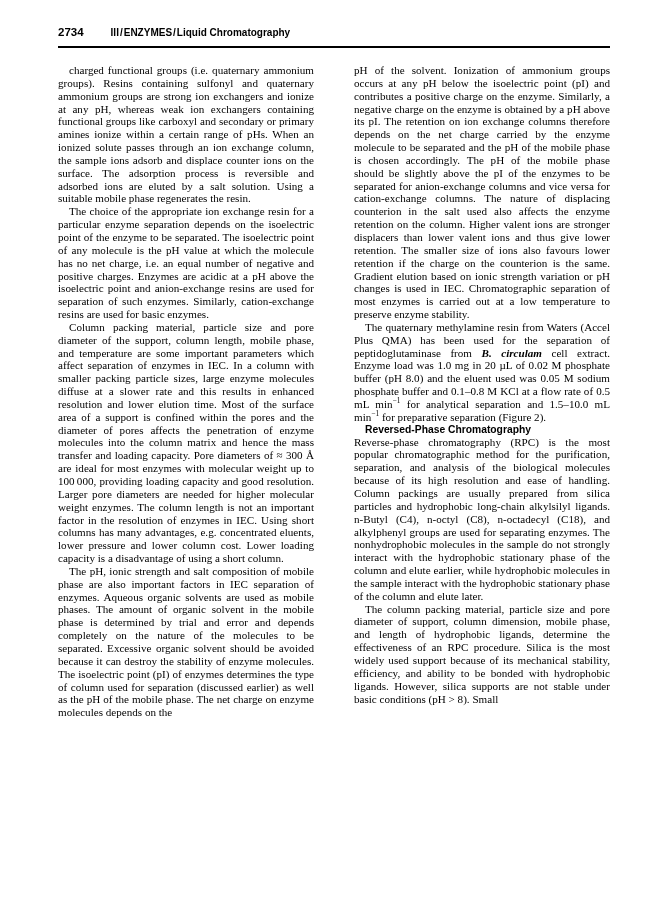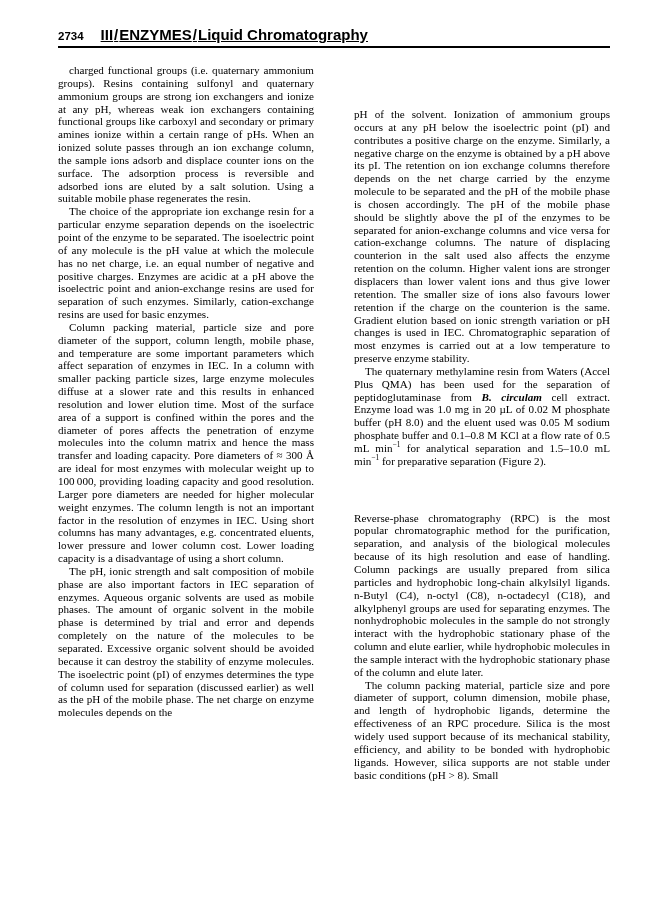--- a/index.html
+++ b/index.html
@@ -28,27 +28,26 @@
     top: 26px;
     width: 552px;
     display: flex;
     align-items: baseline;
   }
   .header .pagenum {
     font-family: "Liberation Sans", sans-serif;
     font-weight: bold;
     font-size: 11.5px;
     letter-spacing: 0px;
-    margin-right: 17px;
+    margin-right: 27px;
   }
   .header .crumb {
     font-family: "Liberation Sans", sans-serif;
     font-weight: bold;
-    font-size: 15px;
-    text-decoration: underline;
+    font-size: 10px;
   }
   .header .crumb .sep {
     font-weight: bold;
     padding: 0 1px;
   }
   .rule {
     position: absolute;
     left: 58px;
     top: 46px;
     width: 552px;
@@ -71,21 +70,20 @@
     text-align: justify;
     hyphens: auto;
   }
   .col p {
     margin: 0;
     text-indent: 11px;
     text-align: justify;
   }
   .col p.noindent {
     text-indent: 0;
-    margin-top: 44px;
   }
   .subhead {
     font-family: "Liberation Sans", sans-serif;
     font-weight: bold;
     font-size: 10.3px;
     margin: 13px 0 7px 0;
     text-indent: 0;
     text-align: left;
     line-height: 12px;
   }
@@ -109,18 +107,19 @@
     <div class="col">
       <p>charged functional groups (i.e. quaternary ammonium groups). Resins containing sulfonyl and quaternary ammonium groups are strong ion exchangers and ionize at any pH, whereas weak ion exchangers containing functional groups like carboxyl and secondary or primary amines ionize within a certain range of pHs. When an ionized solute passes through an ion exchange column, the sample ions adsorb and displace counter ions on the surface. The adsorption process is reversible and adsorbed ions are eluted by a salt solution. Using a suitable mobile phase regenerates the resin.</p>
       <p>The choice of the appropriate ion exchange resin for a particular enzyme separation depends on the isoelectric point of the enzyme to be separated. The isoelectric point of any molecule is the pH value at which the molecule has no net charge, i.e. an equal number of negative and positive charges. Enzymes are acidic at a pH above the isoelectric point and anion-exchange resins are used for separation of such enzymes. Similarly, cation-exchange resins are used for basic enzymes.</p>
       <p>Column packing material, particle size and pore diameter of the support, column length, mobile phase, and temperature are some important parameters which affect separation of enzymes in IEC. In a column with smaller packing particle sizes, large enzyme molecules diffuse at a slower rate and this results in enhanced resolution and lower elution time. Most of the surface area of a support is confined within the pores and the diameter of pores affects the penetration of enzyme molecules into the column matrix and hence the mass transfer and loading capacity. Pore diameters of ≈ 300 Å are ideal for most enzymes with molecular weight up to 100 000, providing loading capacity and good resolution. Larger pore diameters are needed for higher molecular weight enzymes. The column length is not an important factor in the resolution of enzymes in IEC. Using short columns has many advantages, e.g. concentrated eluents, lower pressure and lower column cost. Lower loading capacity is a disadvantage of using a short column.</p>
       <p>The pH, ionic strength and salt composition of mobile phase are also important factors in IEC separation of enzymes. Aqueous organic solvents are used as mobile phases. The amount of organic solvent in the mobile phase is determined by trial and error and depends completely on the nature of the molecules to be separated. Excessive organic solvent should be avoided because it can destroy the stability of enzyme molecules. The isoelectric point (pI) of enzymes determines the type of column used for separation (discussed earlier) as well as the pH of the mobile phase. The net charge on enzyme molecules depends on the</p>
     </div>
 
     <div class="col">
       <p class="noindent">pH of the solvent. Ionization of ammonium groups occurs at any pH below the isoelectric point (pI) and contributes a positive charge on the enzyme. Similarly, a negative charge on the enzyme is obtained by a pH above its pI. The retention on ion exchange columns therefore depends on the net charge carried by the enzyme molecule to be separated and the pH of the mobile phase is chosen accordingly. The pH of the mobile phase should be slightly above the pI of the enzymes to be separated for anion-exchange columns and vice versa for cation-exchange columns. The nature of displacing counterion in the salt used also affects the enzyme retention on the column. Higher valent ions are stronger displacers than lower valent ions and thus give lower retention. The smaller size of ions also favours lower retention if the charge on the counterion is the same. Gradient elution based on ionic strength variation or pH changes is used in IEC. Chromatographic separation of most enzymes is carried out at a low temperature to preserve enzyme stability.</p>
       <p><span>The quaternary methylamine resin from Waters (Accel Plus QMA) has been used for the separation of peptidoglutaminase from </span><span class="it">B. circulam</span><span> cell extract. Enzyme load was 1.0 mg in 20 µL of 0.02 M phosphate buffer (pH 8.0) and the eluent used was 0.05 M sodium phosphate buffer and 0.1–0.8 M KCl at a flow rate of 0.5 mL min</span><sup>−1</sup><span> for analytical separation and 1.5–10.0 mL min</span><sup>−1</sup><span> for preparative separation (</span><span>Figure 2</span><span>).</span></p>
+      <p class="subhead">Reversed-Phase Chromatography</p>
       <p class="noindent">Reverse-phase chromatography (RPC) is the most popular chromatographic method for the purification, separation, and analysis of the biological molecules because of its high resolution and ease of handling. Column packings are usually prepared from silica particles and hydrophobic long-chain alkylsilyl ligands. n-Butyl (C4), n-octyl (C8), n-octadecyl (C18), and alkylphenyl groups are used for separating enzymes. The nonhydrophobic molecules in the sample do not strongly interact with the hydrophobic stationary phase of the column and elute earlier, while hydrophobic molecules in the sample interact with the hydrophobic stationary phase of the column and elute later.</p>
       <p>The column packing material, particle size and pore diameter of support, column dimension, mobile phase, and length of hydrophobic ligands, determine the effectiveness of an RPC procedure. Silica is the most widely used support because of its mechanical stability, efficiency, and ability to be bonded with hydrophobic ligands. However, silica supports are not stable under basic conditions (pH &gt; 8). Small</p>
     </div>
 
   </div>
 </div>
 
 </body></html>

